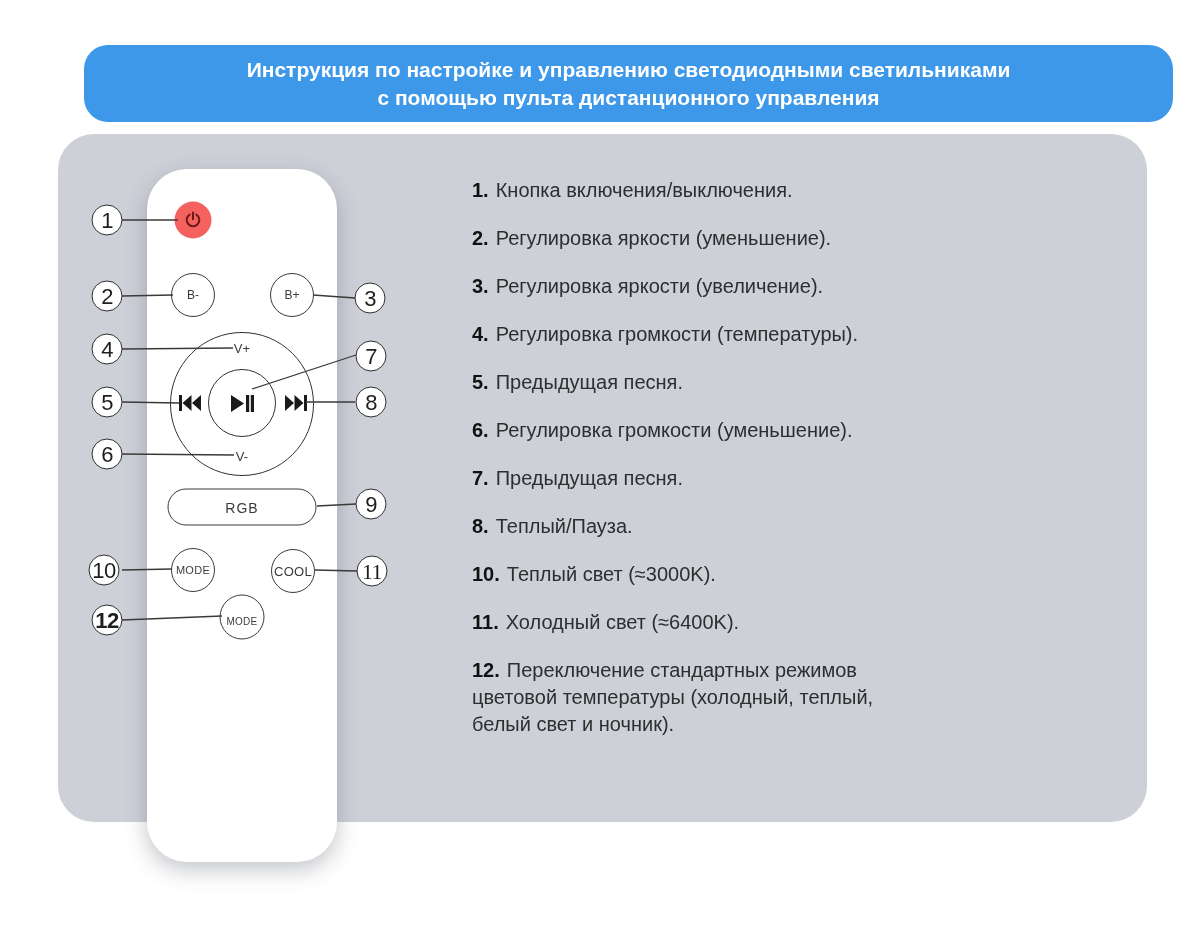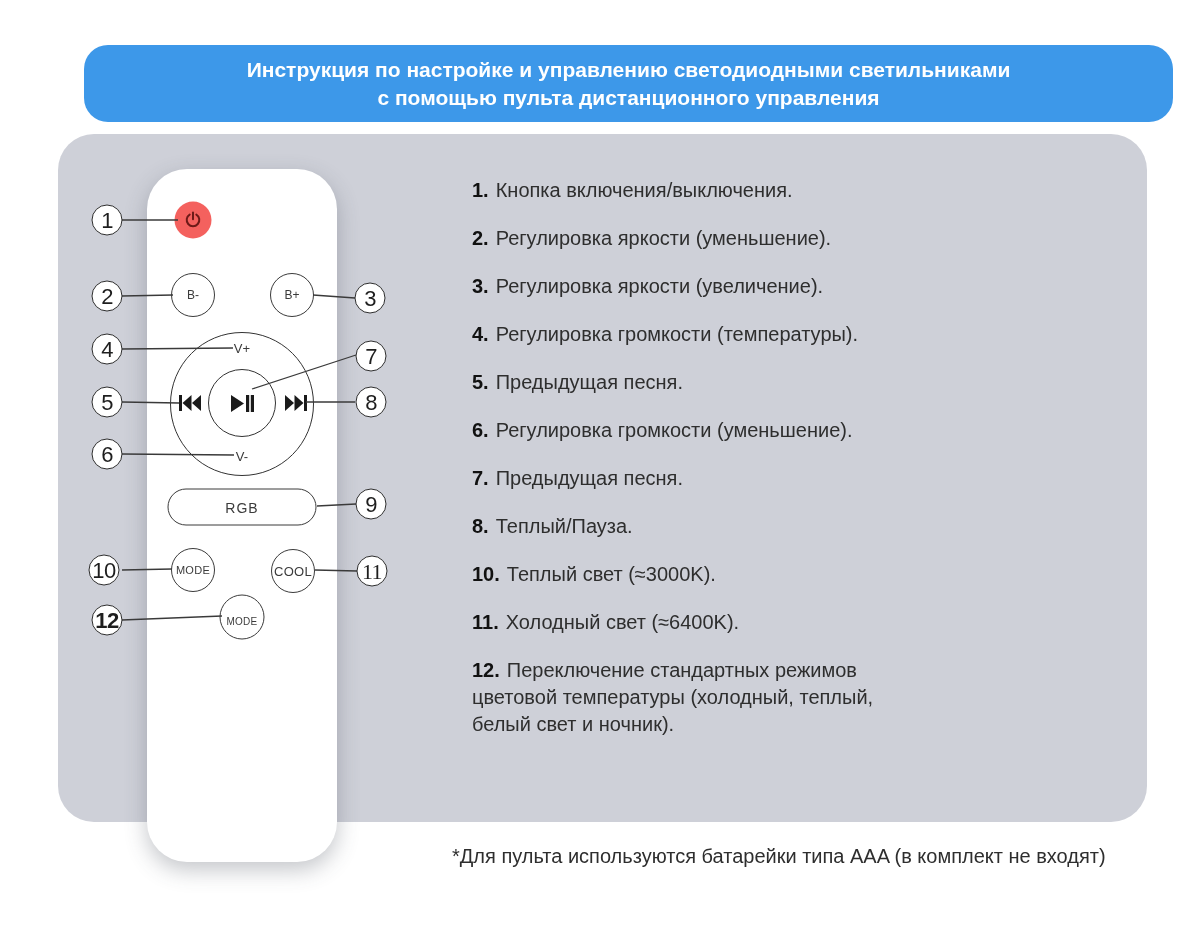--- a/index.html
+++ b/index.html
@@ -190,15 +190,14 @@
     <div class="li"><b>6.</b><span class="t">Регулировка громкости (уменьшение).</span></div>
     <div class="li"><b>7.</b><span class="t">Предыдущая песня.</span></div>
     <div class="li"><b>8.</b><span class="t">Теплый/Пауза.</span></div>
     <div class="li"><b>10.</b><span class="t">Теплый свет (≈3000K).</span></div>
     <div class="li"><b>11.</b><span class="t">Холодный свет  (≈6400K).</span></div>
     <div class="li"><b>12.</b><span class="t">Переключение стандартных режимов
 цветовой температуры (холодный, теплый,
 белый свет и ночник).</span></div>
   </div>
 
-  <div class="footnote">*Для пульта используются батарейки типа AAA (в комплект не входят)</div>
 
 </div>
 
 </body></html>

